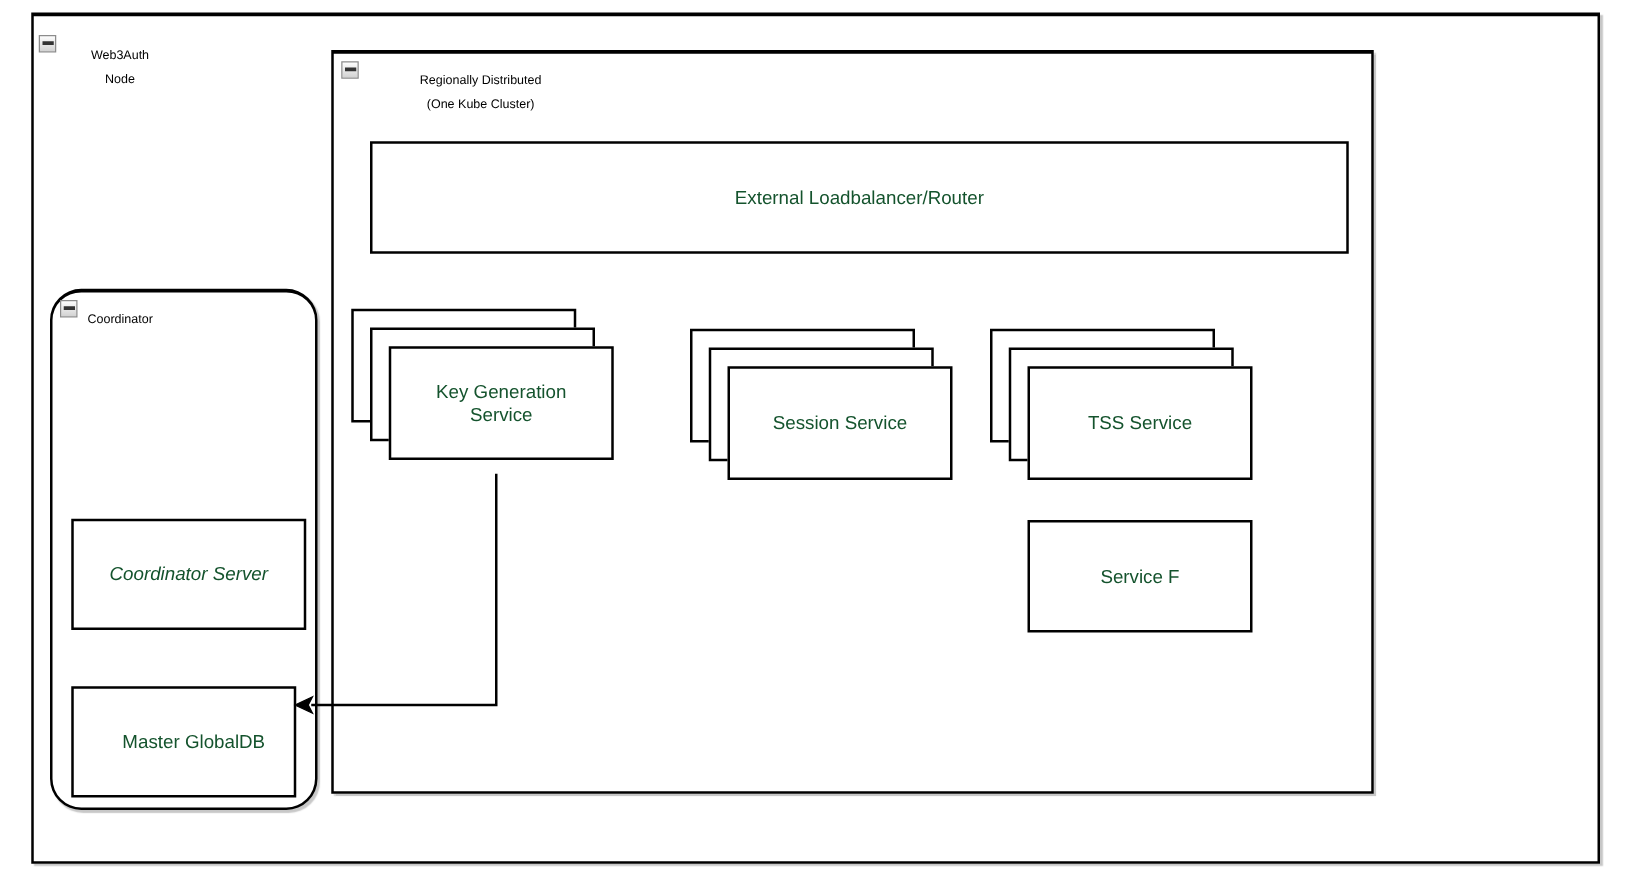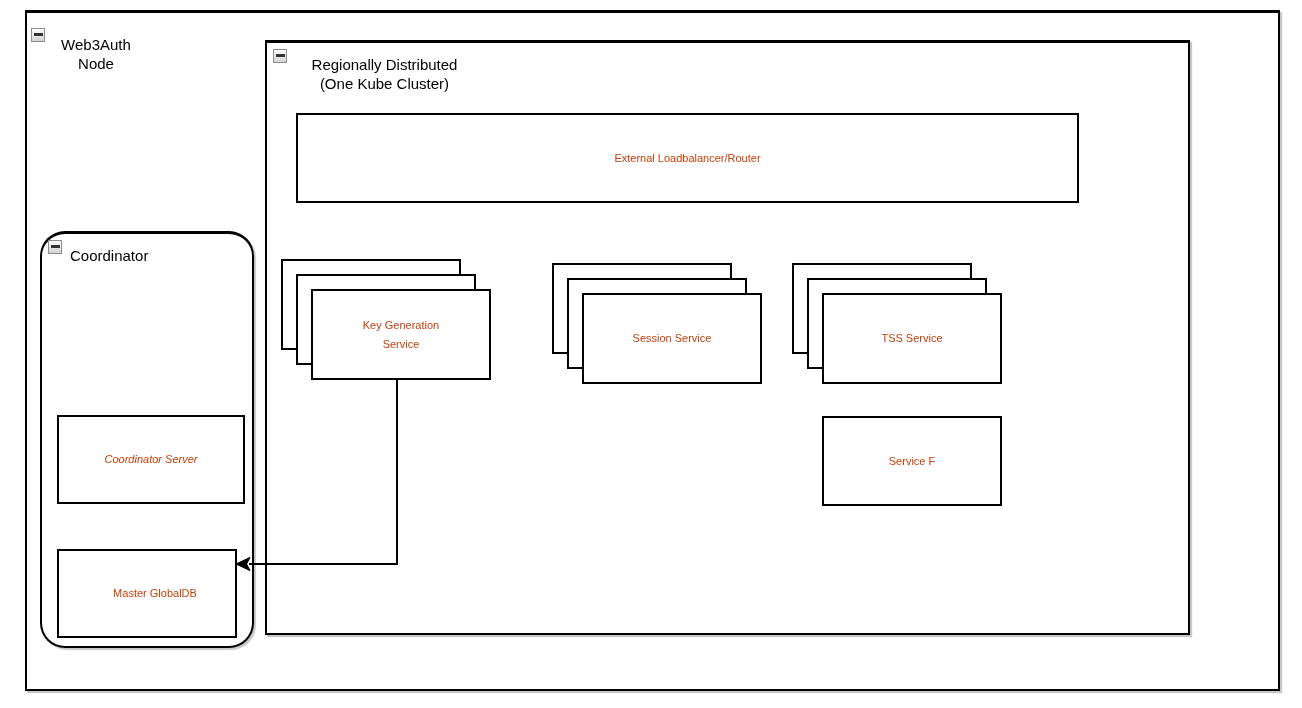--- a/index.html
+++ b/index.html
@@ -25,28 +25,28 @@
   .node {
     position: absolute;
     background: #ffffff;
     border: 2px solid #000000;
     display: flex;
     align-items: center;
     justify-content: center;
     text-align: center;
   }
   .label {
-    font-size: 11px;
+    font-size: 15px;
     line-height: 19px;
     white-space: pre-line;
-    color: #c2410c;
+    color: #14532d;
   }
   .group-title {
     position: absolute;
-    font-size: 15px;
+    font-size: 10px;
     line-height: 19px;
     white-space: pre-line;
     text-align: center;
   }
   .group-title.left { text-align: left; }
   .collapse-btn {
     position: absolute;
     width: 14px;
     height: 14px;
     background: linear-gradient(180deg, #fdfdfd 0%, #d2d2d2 100%);
@@ -89,33 +89,33 @@
 <div class="canvas">
 
   <div class="group" style="left:25px; top:10px; width:1255px; height:681px;">
 
     <div class="collapse-btn" style="left:4px; top:15px;">
       <div class="minus-bar"></div>
     </div>
     <div class="group-title" style="left:4px; top:22px; width:130px;">Web3Auth
 Node</div>
 
-    <div class="group" style="left:238px; top:27px; width:925px; height:595px;">
+    <div class="group" style="left:238px; top:27px; width:834px; height:595px;">
 
       <div class="collapse-btn" style="left:6px; top:6px;">
         <div class="minus-bar"></div>
       </div>
       <div class="group-title" style="left:25px; top:12px; width:185px;">Regionally Distributed
 (One Kube Cluster)</div>
 
       <div class="node" style="left:29px; top:70px; width:783px; height:90px;">
         <span class="label">External Loadbalancer/Router</span>
       </div>
 
-      <div class="stack" style="left:14px; top:216px; width:211px; height:121px;">
+      <div class="stack" style="left:14px; top:204px; width:211px; height:121px;">
         <div class="sheet" style="left:0; top:0;"></div>
         <div class="sheet" style="left:15px; top:15px;"></div>
         <div class="sheet front" style="left:30px; top:30px;">
           <span class="label">Key Generation
 Service</span>
         </div>
       </div>
 
       <div class="stack" style="left:285px; top:220px; width:211px; height:121px;">
         <div class="sheet" style="left:0; top:0;"></div>

